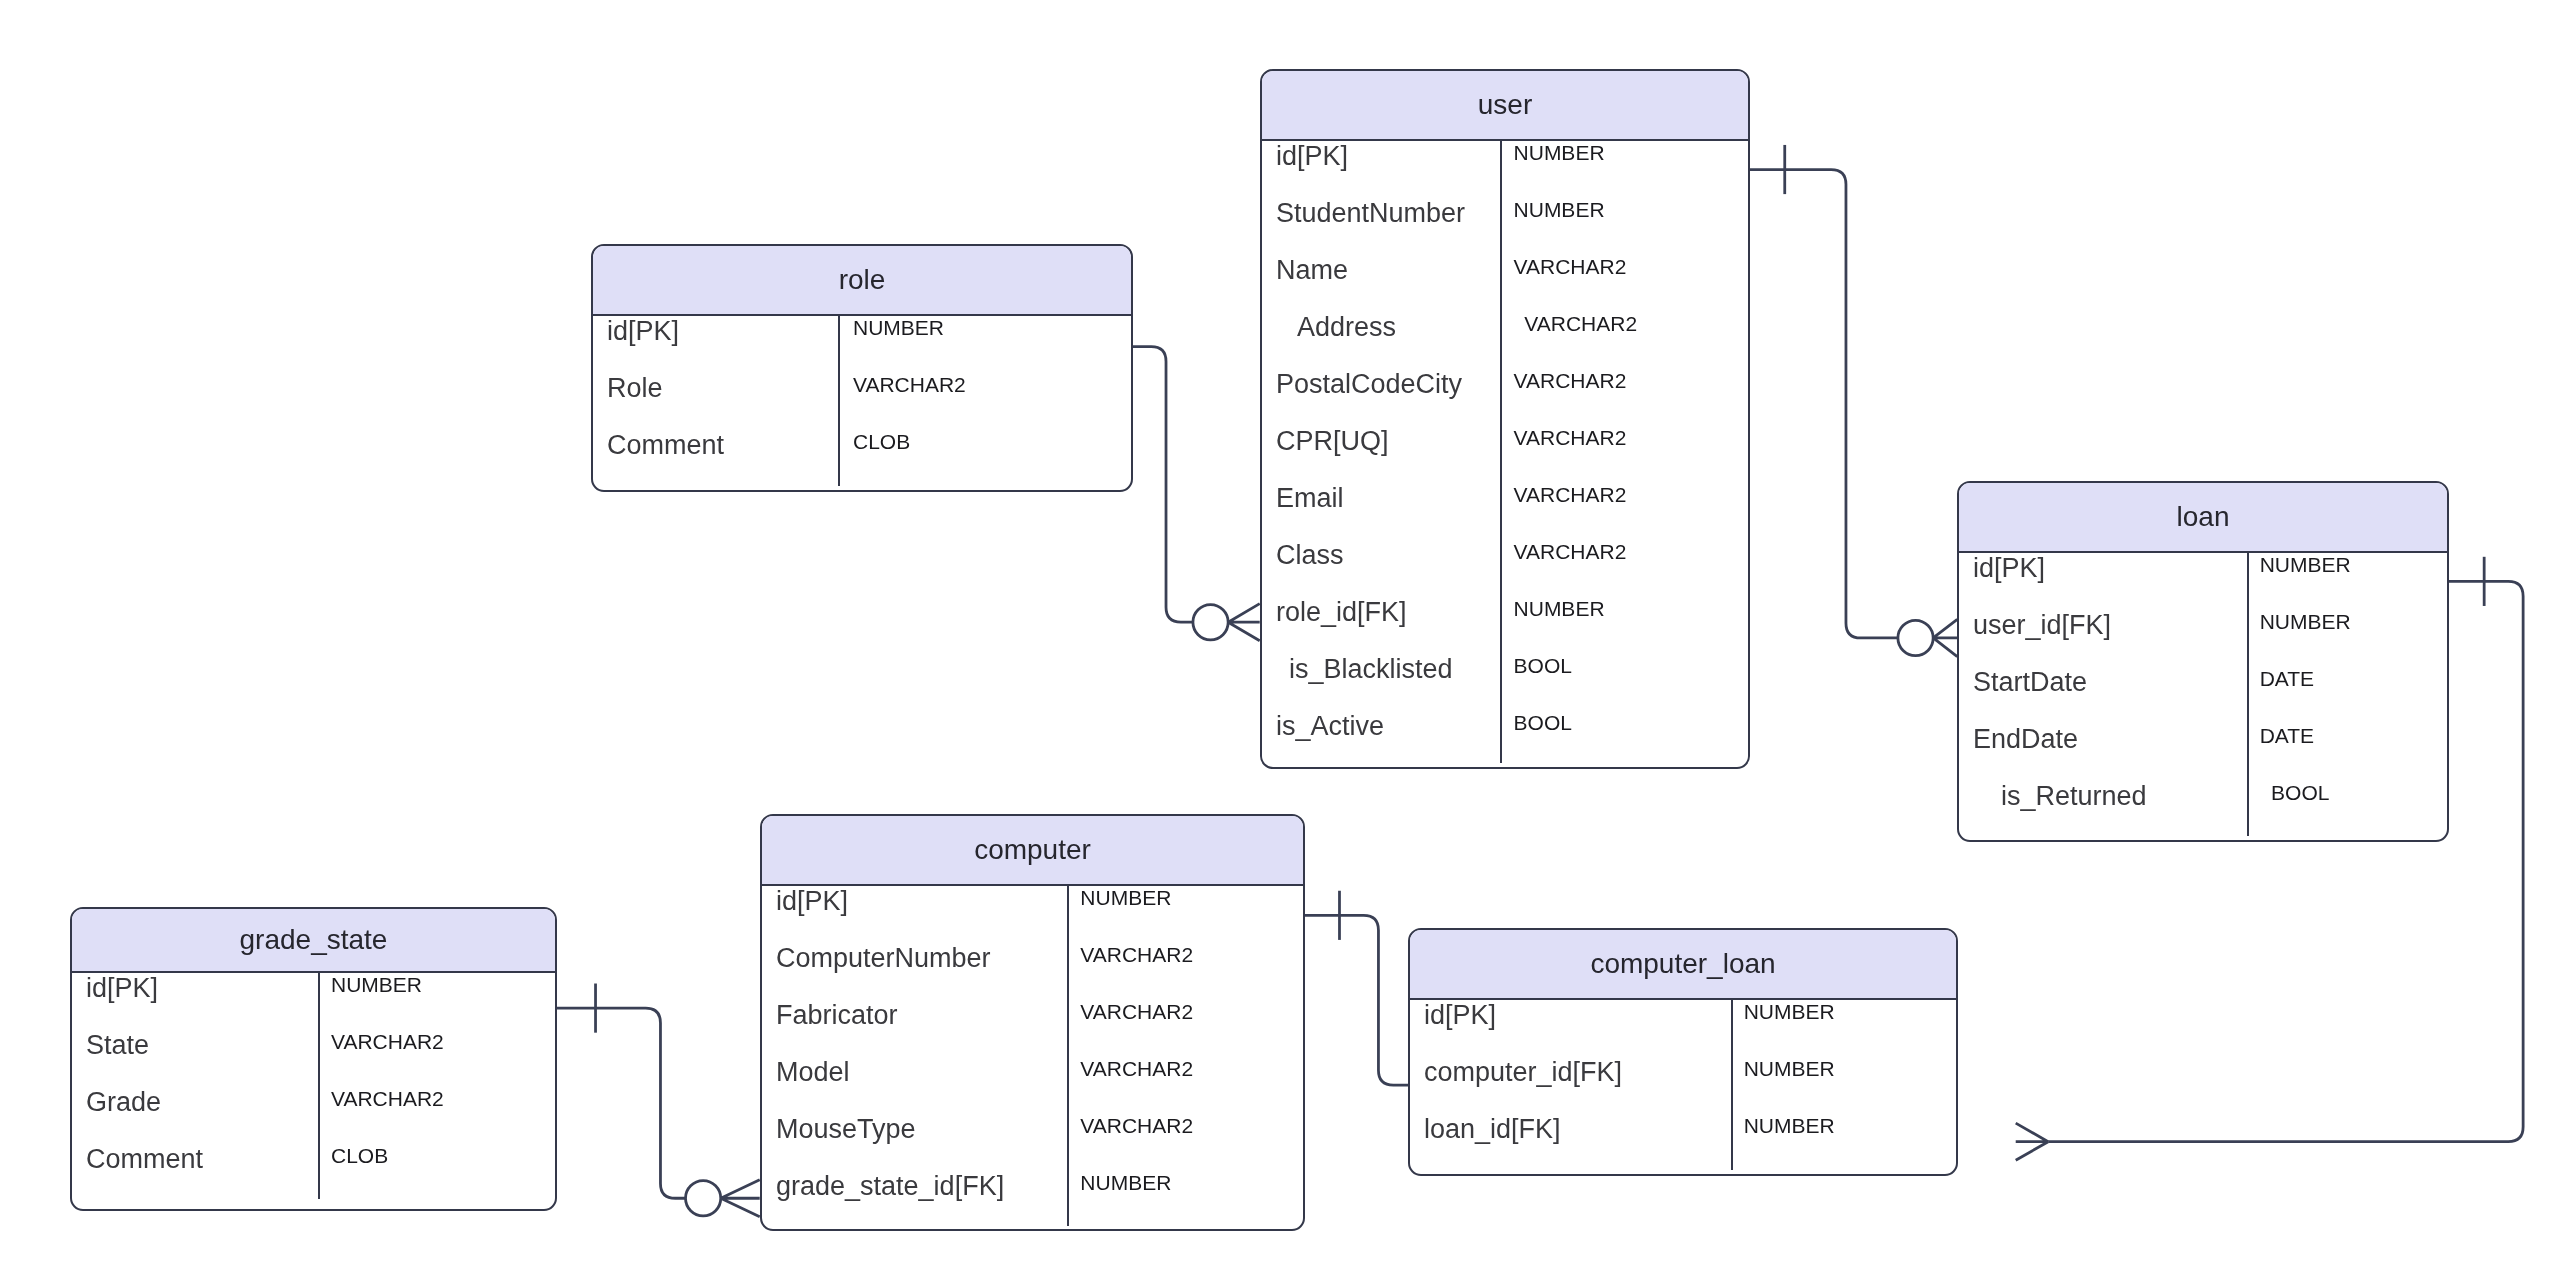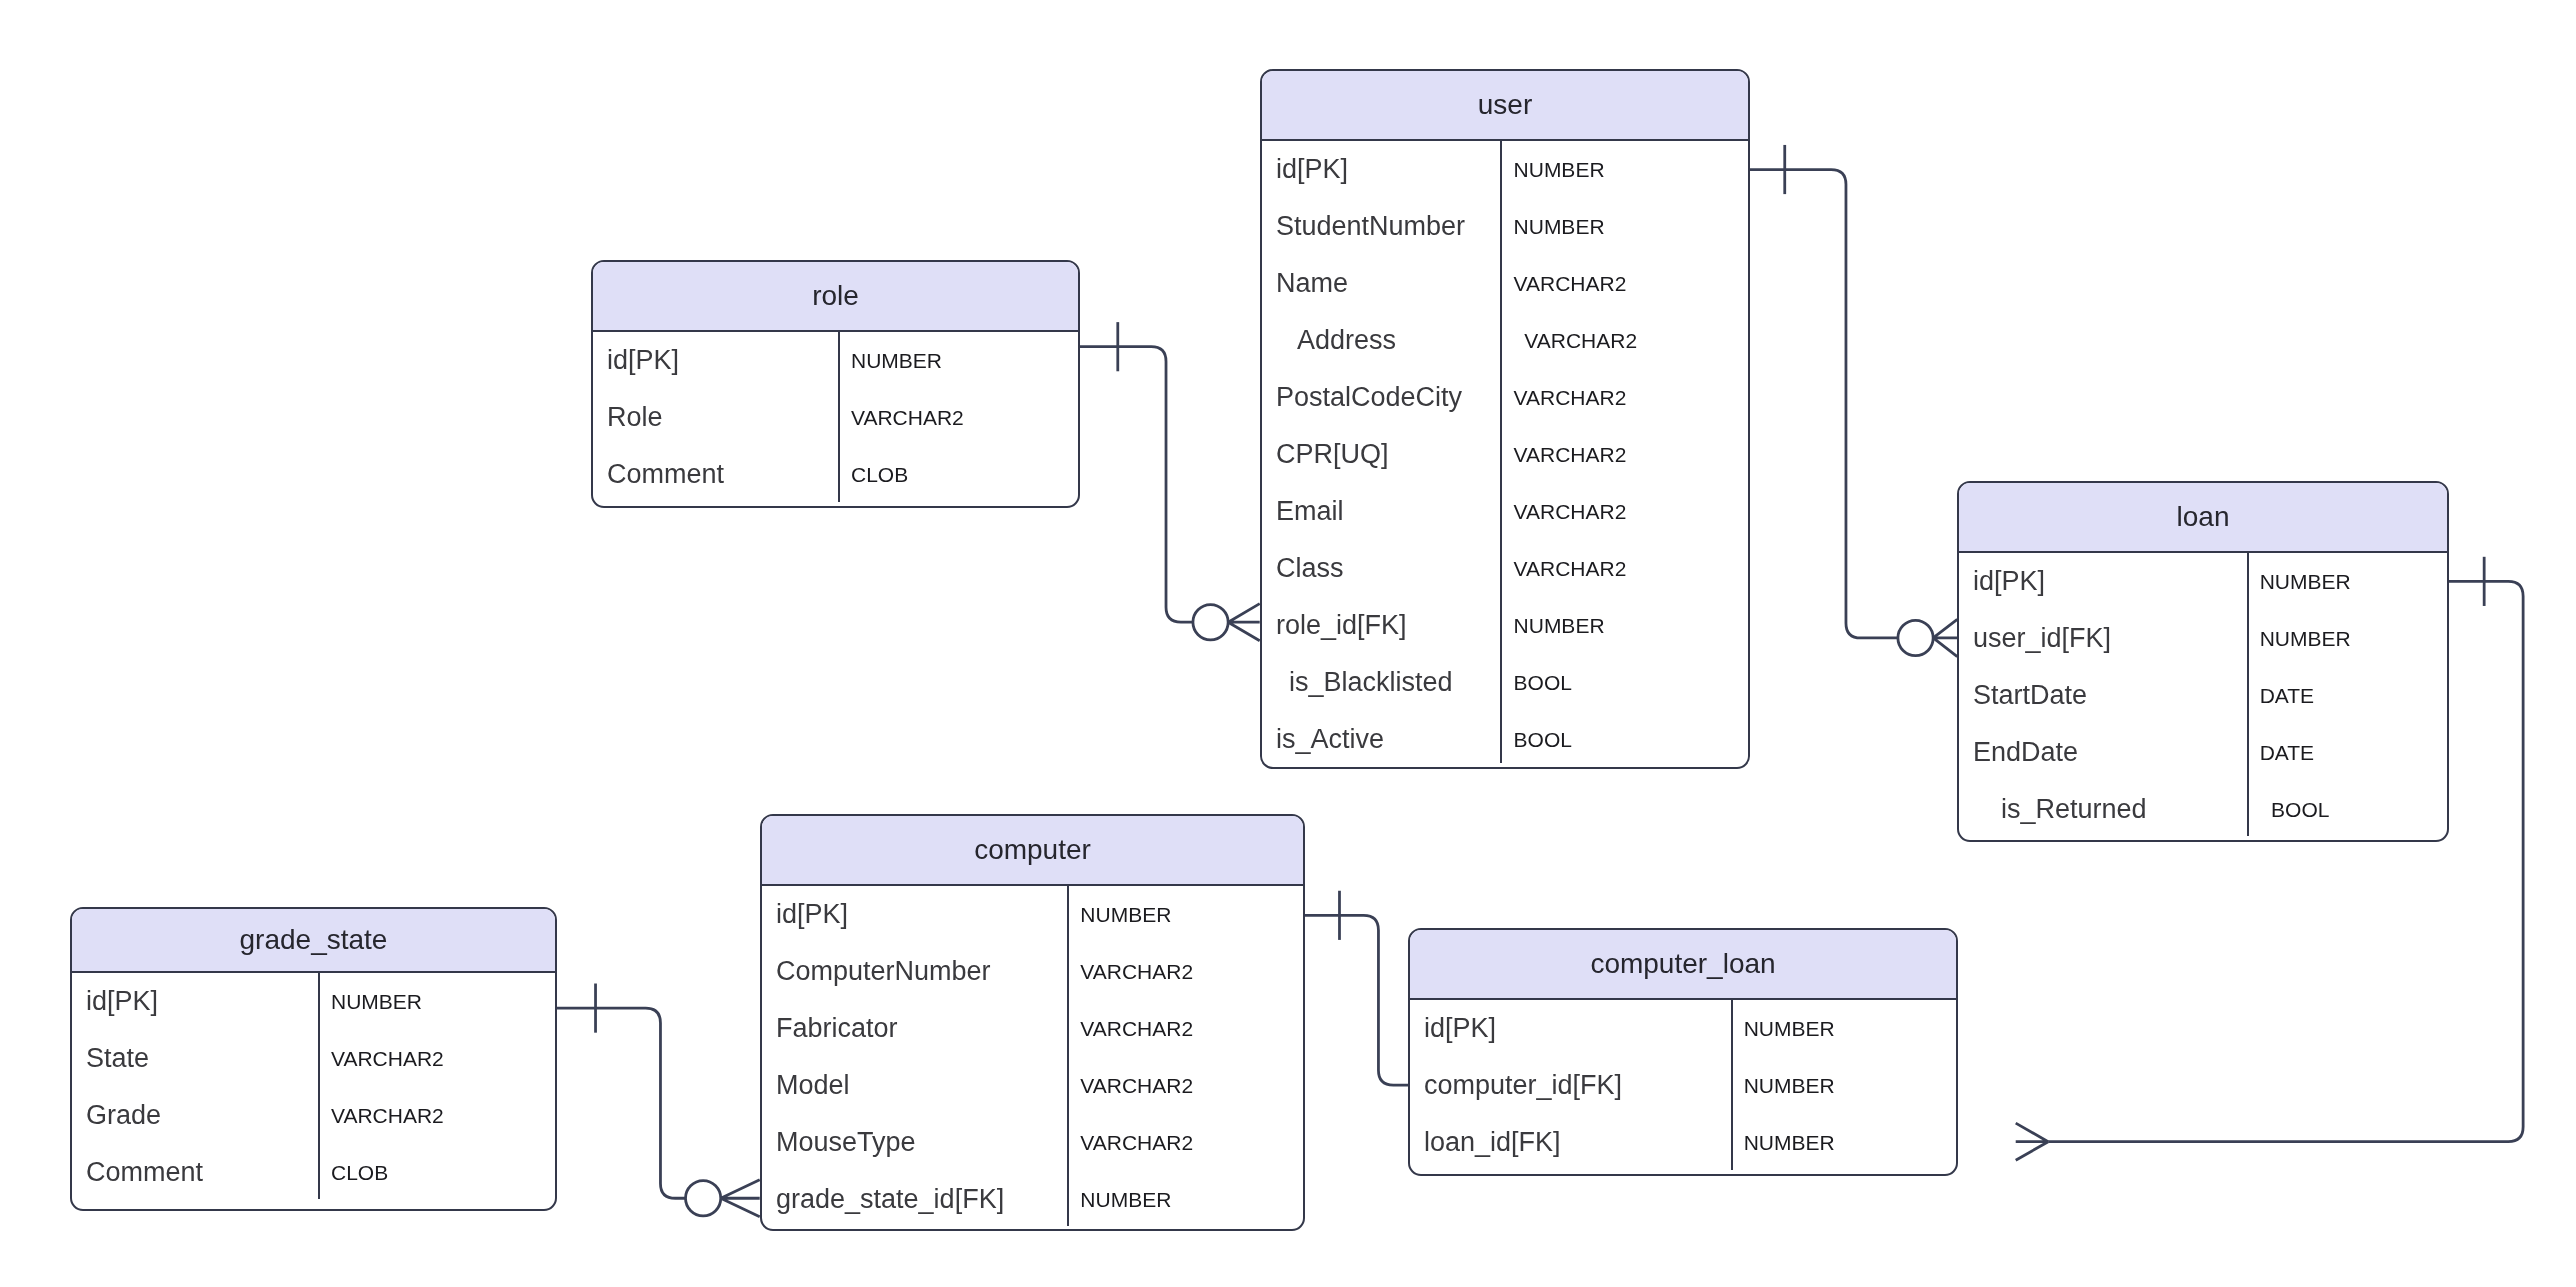--- a/index.html
+++ b/index.html
@@ -24,21 +24,21 @@
     border-bottom:2.8px solid #34384a;
     display:flex;align-items:center;justify-content:center;
     font-size:28px;color:#26262e;
     box-sizing:border-box;
   }
   .er-body{position:relative;}
   .er-split{
     position:absolute;top:0;bottom:0;width:1.9px;background:#34384a;
   }
   .er-row{
-    display:flex;align-items:center;
+    display:flex;
     box-sizing:border-box;
   }
   .er-cell-label{
     font-size:27px;color:#3a3a3e;
     padding-left:14px;
     box-sizing:border-box;
     white-space:nowrap;overflow:hidden;
   }
   .er-cell-type{
     font-size:21px;color:#1b1b1f;
@@ -125,21 +125,21 @@
           <div class="er-row" style="height: 57px;">
             <div class="er-cell-label" style="width: 238px; padding-left: 27px;">is_Blacklisted</div>
             <div class="er-cell-type" style="width: 251px;">BOOL</div>
           </div>
           <div class="er-row" style="height: 57px;">
             <div class="er-cell-label" style="width: 238px;">is_Active</div>
             <div class="er-cell-type" style="width: 251px;">BOOL</div>
           </div>
         </div>
       </div>
-      <div class="er-table" style="left: 591px; top: 260px; width: 489px; height: 248px;">
+      <div class="er-table" style="left: 591px; top: 244px; width: 542px; height: 248px;">
         <div class="er-header" style="height: 70px;">role</div>
         <div class="er-body" style="height: 170px;">
           <div class="er-split" style="left: 245px;"></div>
           <div class="er-row" style="height: 57px;">
             <div class="er-cell-label" style="width: 245px;">id[PK]</div>
             <div class="er-cell-type" style="width: 244px;">NUMBER</div>
           </div>
           <div class="er-row" style="height: 57px;">
             <div class="er-cell-label" style="width: 245px;">Role</div>
             <div class="er-cell-type" style="width: 244px;">VARCHAR2</div>

